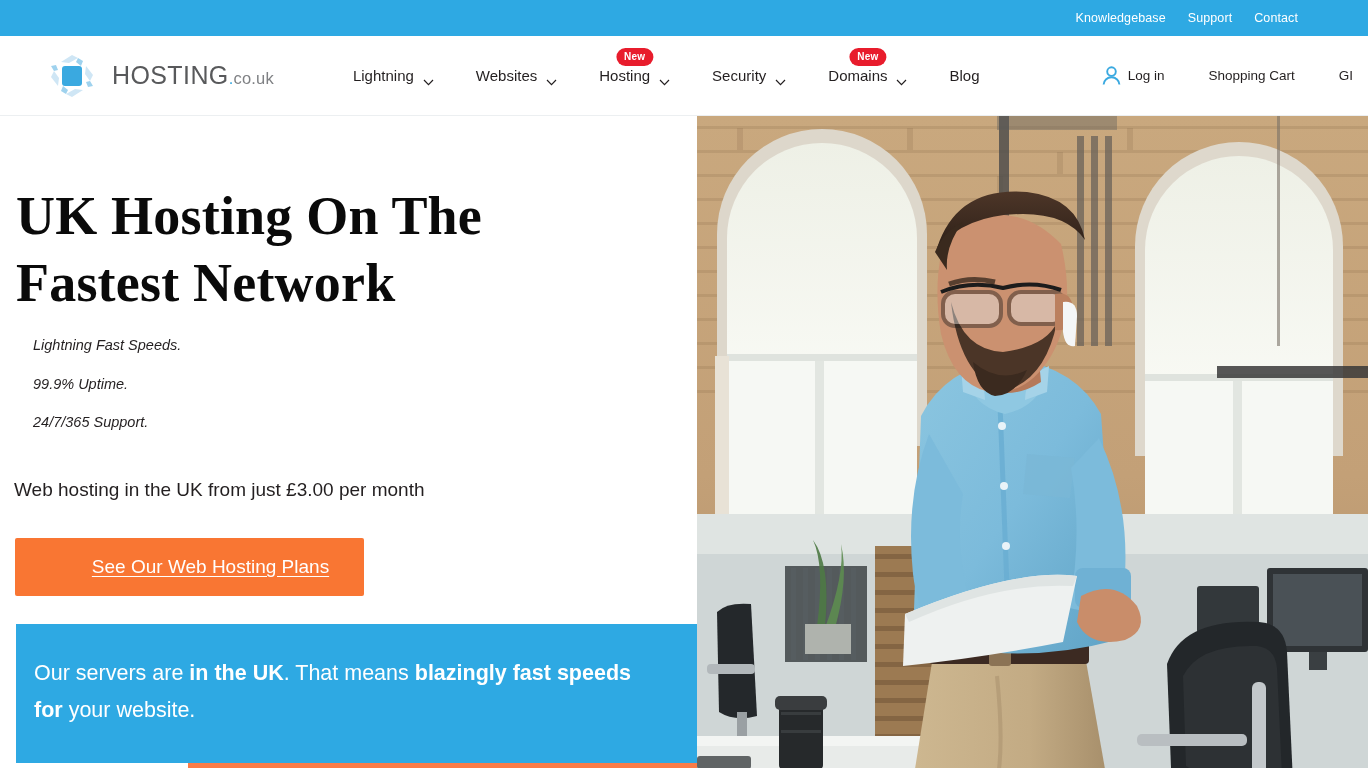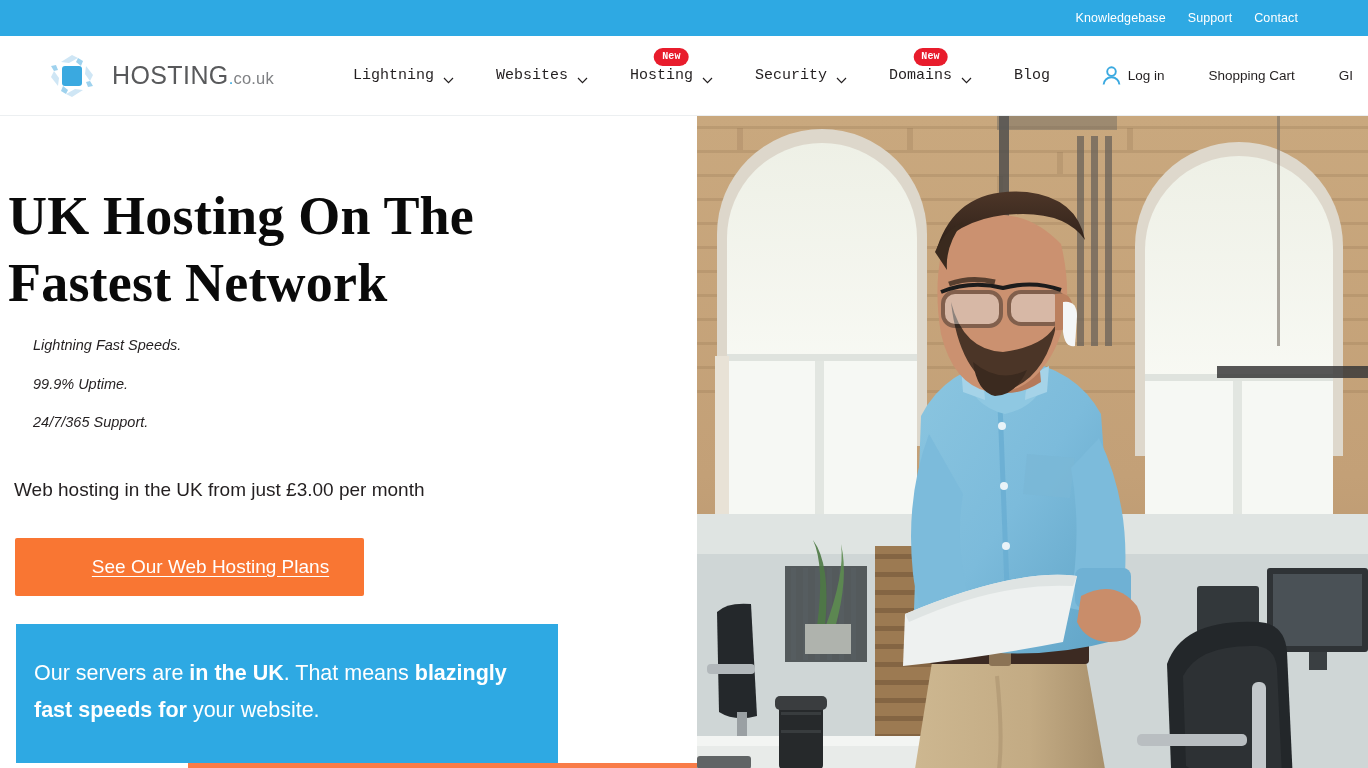--- a/index.html
+++ b/index.html
@@ -67,21 +67,20 @@
     position: relative;
     display: flex;
     align-items: center;
     gap: 9px;
     padding: 0 21px;
     text-decoration: none;
     color: #231f20;
     font-size: 15px;
     white-space: nowrap;
     height: 80px;
-    font-family: Liberation Mono, monospace;
   }
   .navitem .label { line-height: 1; }
   .chev {
     width: 11px; height: 7px;
     display: block;
     flex: 0 0 auto;
   }
   .badge-new {
     position: absolute;
     top: 12px;
@@ -125,21 +124,21 @@
     background: #ffffff;
   }
   .hero-left {
     position: absolute;
     left: 0; top: 0;
     width: 697px; height: 652px;
     background: #ffffff;
   }
   .h1 {
     position: absolute;
-    left: 8px; top: 67px;
+    left: 16px; top: 67px;
     width: 640px;
     font-family: "Liberation Serif", serif;
     font-weight: bold;
     font-size: 54px;
     line-height: 67px;
     color: #0a0a0a;
     letter-spacing: .2px;
   }
   .features {
     position: absolute;
@@ -178,21 +177,21 @@
     color: #ffffff;
     font-size: 19px;
     text-decoration: underline;
     text-underline-offset: 3px;
   }
 
   
   .promo {
     position: absolute;
     left: 16px; top: 508px;
-    width: 542px; height: 139px;
+    width: 681px; height: 139px;
     background: #2ea9e3;
     padding: 31px 36px 0 18px;
   }
   .promo p {
     color: #ffffff;
     font-size: 21.5px;
     line-height: 37px;
     font-weight: normal;
   }
   .promo b { font-weight: bold; }

